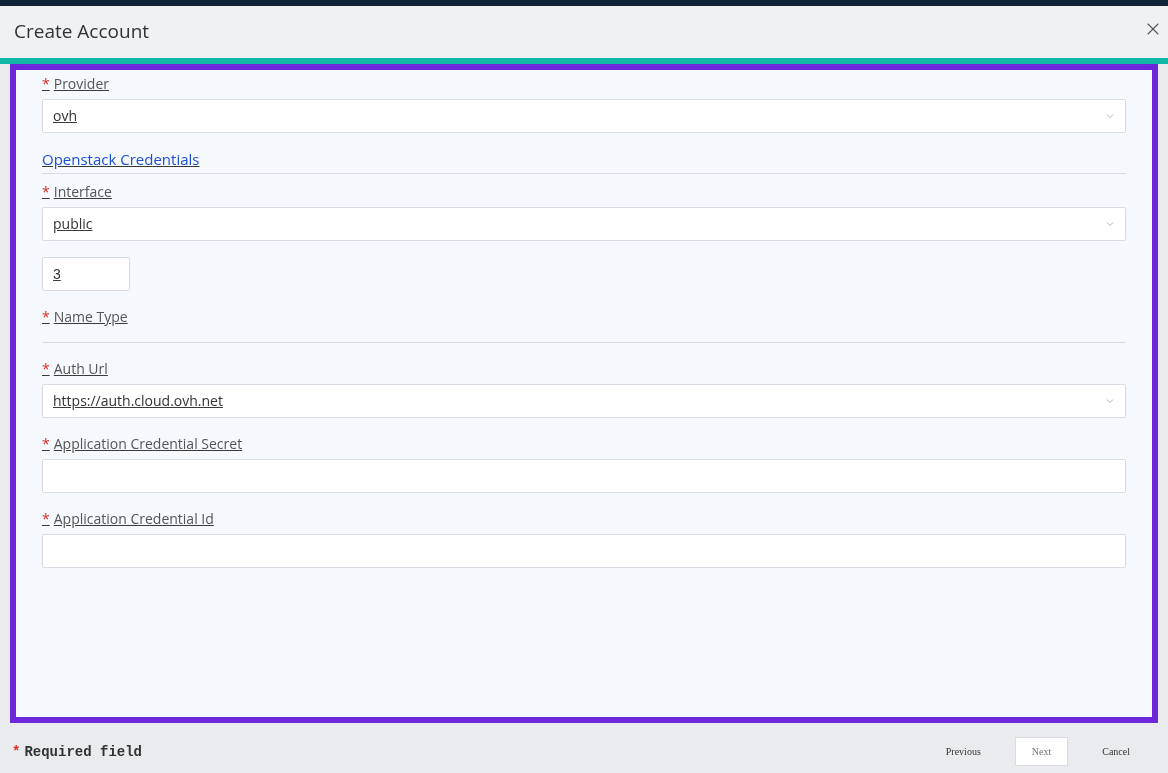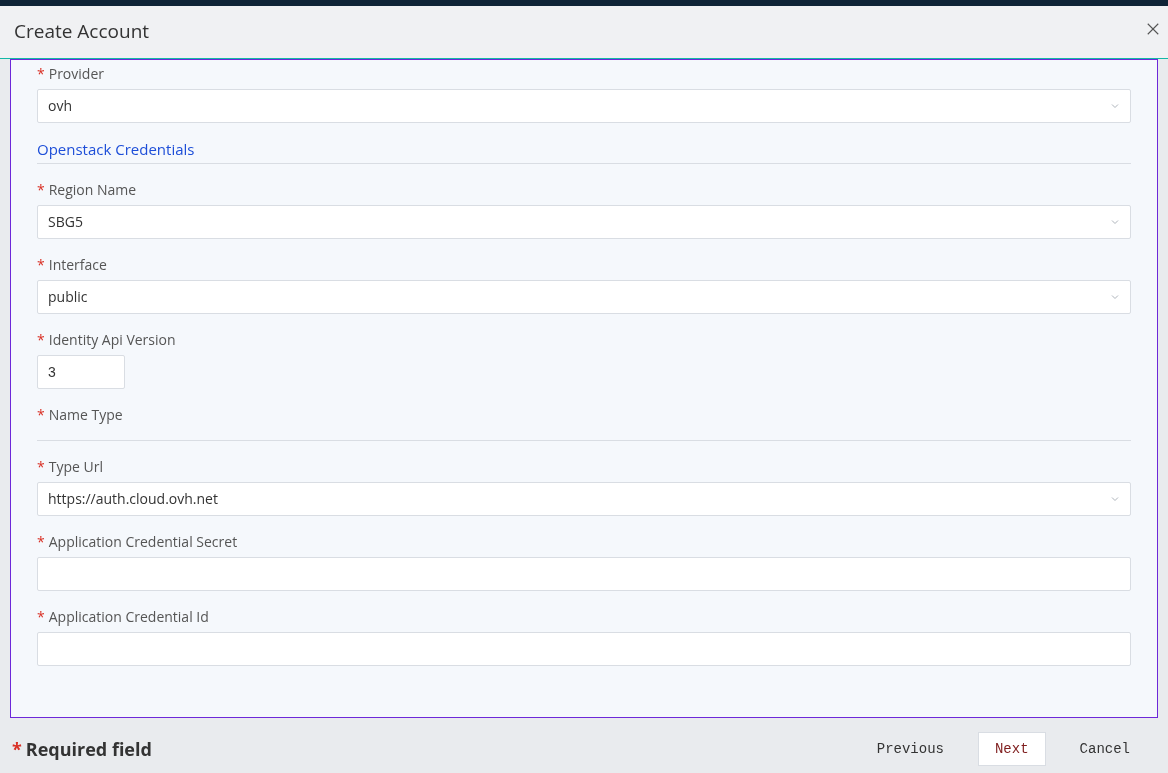--- a/index.html
+++ b/index.html
@@ -14,43 +14,44 @@
 
   .top-bar {
     height: 6px;
     background: #0f2437;
   }
 
   .modal-header {
     background: #f0f1f3;
     padding: 12px 14px 14px 14px;
     position: relative;
-    border-bottom: 1px solid #14b8a6;
+    border-bottom: 6px solid #14b8a6;
   }
   .modal-title {
     font-size: 19px;
     font-weight: 500;
     color: #333;
   }
   .close-x {
     position: absolute;
     right: 0px;
     top: 14px;
     width: 24px;
     height: 24px;
     color: #555;
   }
 
   .form-area {
     background: #f5f8fc;
-    border: 1px solid #6d28d9;
+    border: 6px solid #6d28d9;
     margin: 0 10px;
     padding: 4px 26px 18px 26px;
     height: calc(100% - 6px - 52px - 56px);
     overflow: auto;
+    text-decoration: underline;
   }
 
   .field-label {
     margin-top: 0px;
     margin-bottom: 6px;
     font-size: 14px;
     color: #555;
   }
   .field-label .req {
     color: #d93025;
@@ -99,39 +100,40 @@
 
   .footer {
     display: flex;
     align-items: center;
     padding: 14px 22px 14px 12px;
     background: #e9ebee;
   }
   .req-note {
     font-weight: 700;
     color: #333;
-    font-size: 18px;
+    font-size: 14px;
+    font-family: Liberation Mono, monospace;
   }
   .req-note .req { color: #d93025; margin-right: 4px; font-weight: 700; }
   .spacer { flex: 1; }
 
   .btn {
     background: transparent;
     border: none;
-    font-size: 14px;
+    font-size: 10px;
     padding: 8px 16px;
     cursor: pointer;
     color: #333;
-    font-family: Liberation Mono, monospace;
+    font-family: Liberation Serif, serif;
   }
   .btn-next {
     border: 1px solid #d9dde3;
     border-radius: 0;
     background: #fff;
-    color: #7f1d1d;
+    color: #737373;
     margin: 0 18px;
     cursor: not-allowed;
   }
 </style>
 </head>
 <body>
 
 <div class="top-bar"></div>
 
 <div class="modal-header">
@@ -158,70 +160,52 @@
         <svg width="12" height="12" viewBox="0 0 24 24" fill="none" stroke="currentColor" stroke-width="2">
             <polyline points="6 9 12 15 18 9"></polyline>
           </svg>
       </span>
     </div>
   </div>
 
   <div class="section-title">Openstack Credentials</div>
   <hr class="section-rule">
 
-  <div class="field-block" style="margin-top:16px;">
-    <div class="field-label">
-      <span class="req">*</span><span>Region Name</span>
-    </div>
-    <div class="select-wrap">
-      <div class="select-box">
-        <span>SBG5</span>
-      </div>
-      <span class="chevron">
-        <svg width="12" height="12" viewBox="0 0 24 24" fill="none" stroke="currentColor" stroke-width="2">
-            <polyline points="6 9 12 15 18 9"></polyline>
-          </svg>
-      </span>
-    </div>
-  </div>
 
   <div class="field-block">
     <div class="field-label">
       <span class="req">*</span><span>Interface</span>
     </div>
     <div class="select-wrap">
       <div class="select-box">
         <span>public</span>
       </div>
       <span class="chevron">
         <svg width="12" height="12" viewBox="0 0 24 24" fill="none" stroke="currentColor" stroke-width="2">
             <polyline points="6 9 12 15 18 9"></polyline>
           </svg>
       </span>
     </div>
   </div>
 
   <div class="field-block">
-    <div class="field-label">
-      <span class="req">*</span><span>Identity Api Version</span>
-    </div>
     <input type="text" class="num-box" value="3" style="">
   </div>
 
   <div class="field-block">
     <div class="field-label">
       <span class="req">*</span><span>Name Type</span>
     </div>
   </div>
 
   <hr class="section-rule">
 
   <div class="field-block" style="margin-top:16px;">
     <div class="field-label">
-      <span class="req">*</span><span>Type Url</span>
+      <span class="req">*</span><span>Auth Url</span>
     </div>
     <div class="select-wrap">
       <div class="select-box">
         <span>https://auth.cloud.ovh.net</span>
       </div>
       <span class="chevron">
         <svg width="12" height="12" viewBox="0 0 24 24" fill="none" stroke="currentColor" stroke-width="2">
             <polyline points="6 9 12 15 18 9"></polyline>
           </svg>
       </span>

